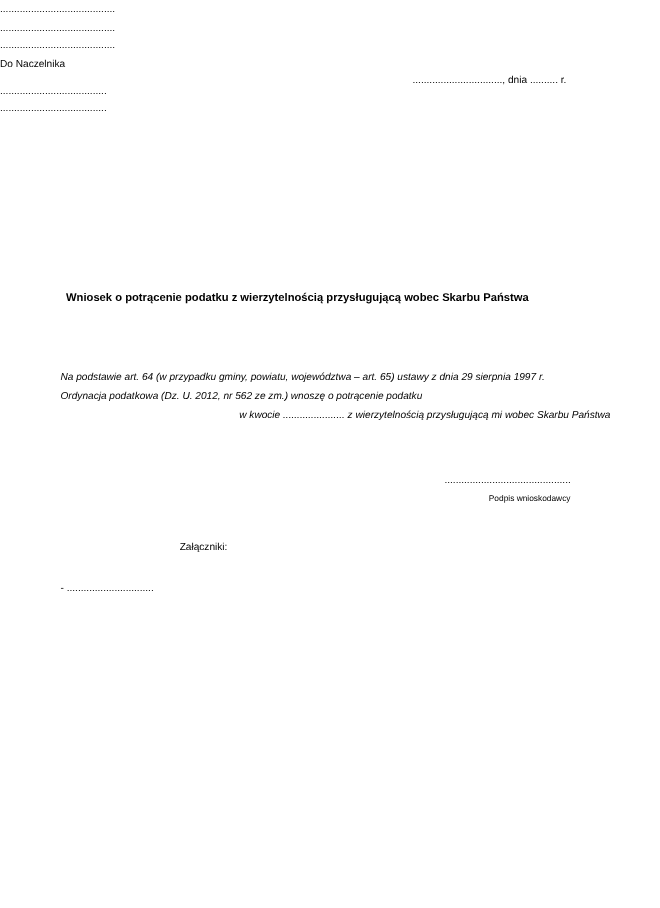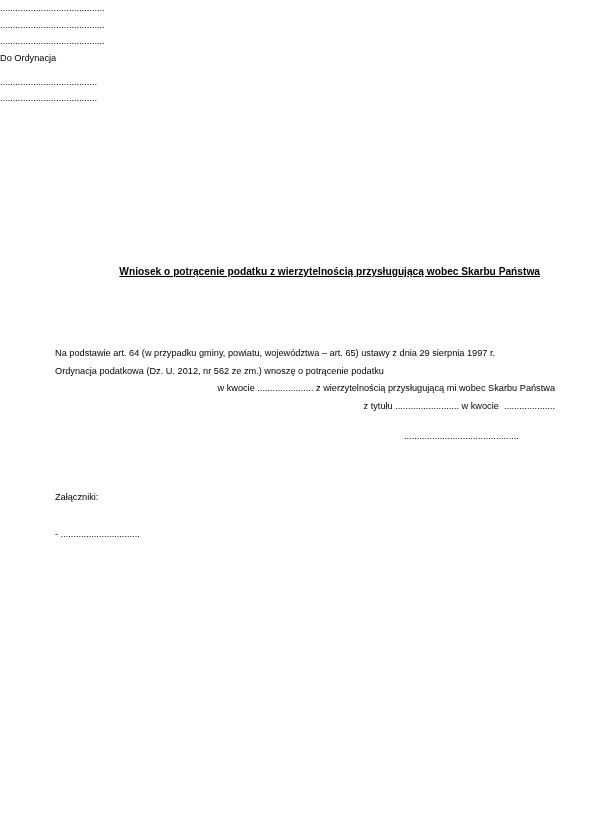--- a/index.html
+++ b/index.html
@@ -65,33 +65,33 @@
     line-height: 16.5px;
     white-space: pre;
   }
 
   
   .doc-title {
     position: absolute;
     left: 60px;
     top: 262px;
     width: 480px;
-    text-align: right;
+    text-align: left;
     font-size: 10.2px;
     font-weight: bold;
     line-height: 19px;
-    text-decoration: underline;
   }
 
   
   .body-block {
     position: absolute;
     left: 55px;
-    top: 345px;
+    top: 334px;
     width: 500px;
+    font-style: italic;
   }
   .body-block .bline {
     font-size: 9.2px;
     line-height: 17.5px;
     white-space: pre;
   }
   .body-block .bline.indent {
     padding-left: 5px;
     text-align: right;
   }
@@ -120,57 +120,59 @@
   
   .attachments {
     position: absolute;
     left: 55px;
     top: 489px;
     width: 260px;
   }
   .attachments .att-title {
     font-size: 9.2px;
     line-height: 17px;
+    text-align: center;
   }
   .attachments .att-item {
     font-size: 9.2px;
     line-height: 17px;
     white-space: pre;
     margin-top: 20px;
   }
 </style>
 </head>
 <body>
 
 <div class="page">
 
+  <div class="t date-line">................................, dnia .......... r.</div>
 
   <div class="sender-block">
     <div class="line">.........................................</div>
     <div class="line">.........................................</div>
     <div class="line">.........................................</div>
   </div>
 
   <div class="recipient-block">
-    <div class="rec-title">Do Ordynacja</div>
+    <div class="rec-title">Do Naczelnika</div>
     <div class="line">......................................</div>
     <div class="line">......................................</div>
   </div>
 
   <div class="doc-title">Wniosek o potrącenie podatku z wierzytelnością przysługującą wobec Skarbu Państwa</div>
 
   <div class="body-block">
     <div class="bline">Na podstawie art. 64 (w przypadku gminy, powiatu, województwa – art. 65) ustawy z dnia 29 sierpnia 1997 r.</div>
     <div class="bline">Ordynacja podatkowa (Dz. U. 2012, nr 562 ze zm.) wnoszę o potrącenie podatku</div>
     <div class="bline indent">w kwocie ...................... z wierzytelnością przysługującą mi wobec Skarbu Państwa</div>
-    <div class="bline indent">z tytułu ......................... w kwocie  ....................</div>
   </div>
 
   <div class="signature-block">
     <div class="sig-dots">.............................................</div>
+    <div class="sig-caption">Podpis wnioskodawcy</div>
   </div>
 
   <div class="attachments">
     <div class="att-title">Załączniki:</div>
     <div class="att-item">- ...............................</div>
   </div>
 
 </div>
 
 </body></html>

